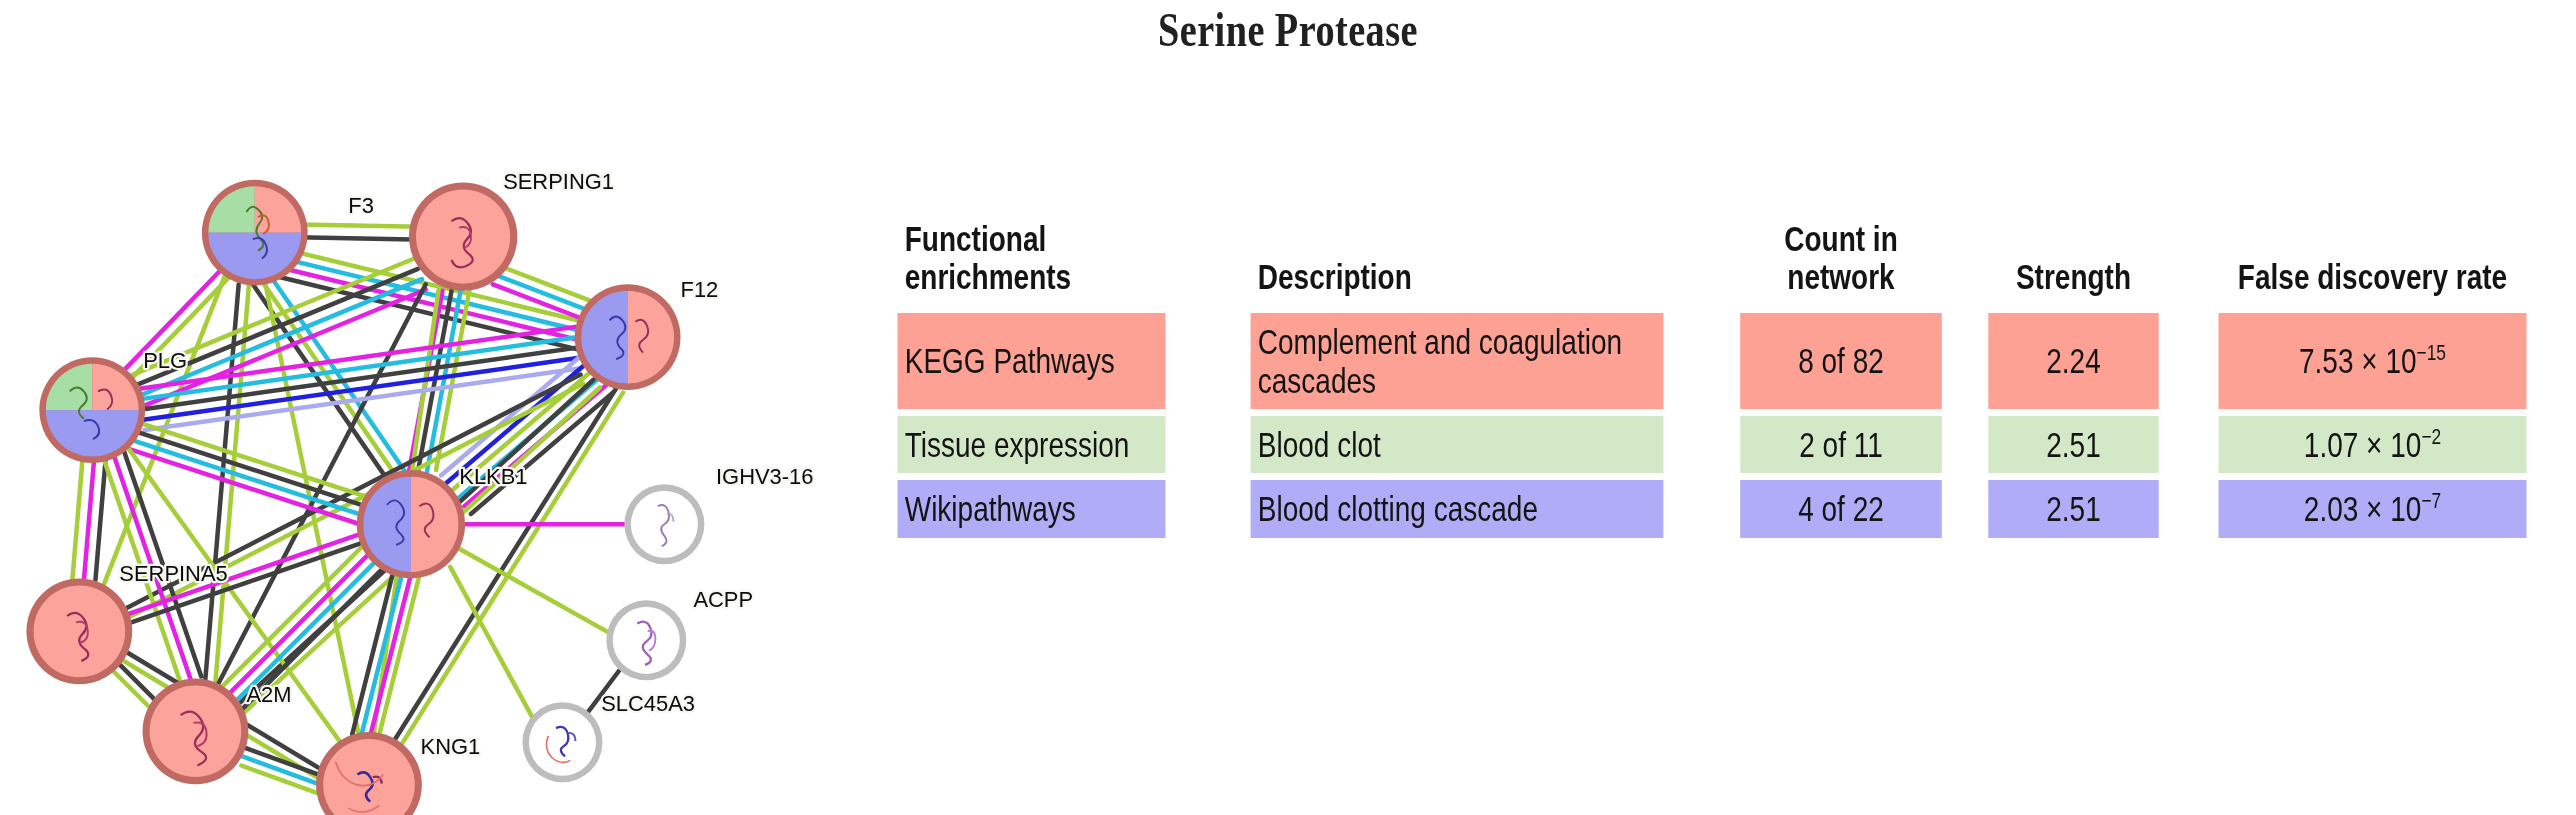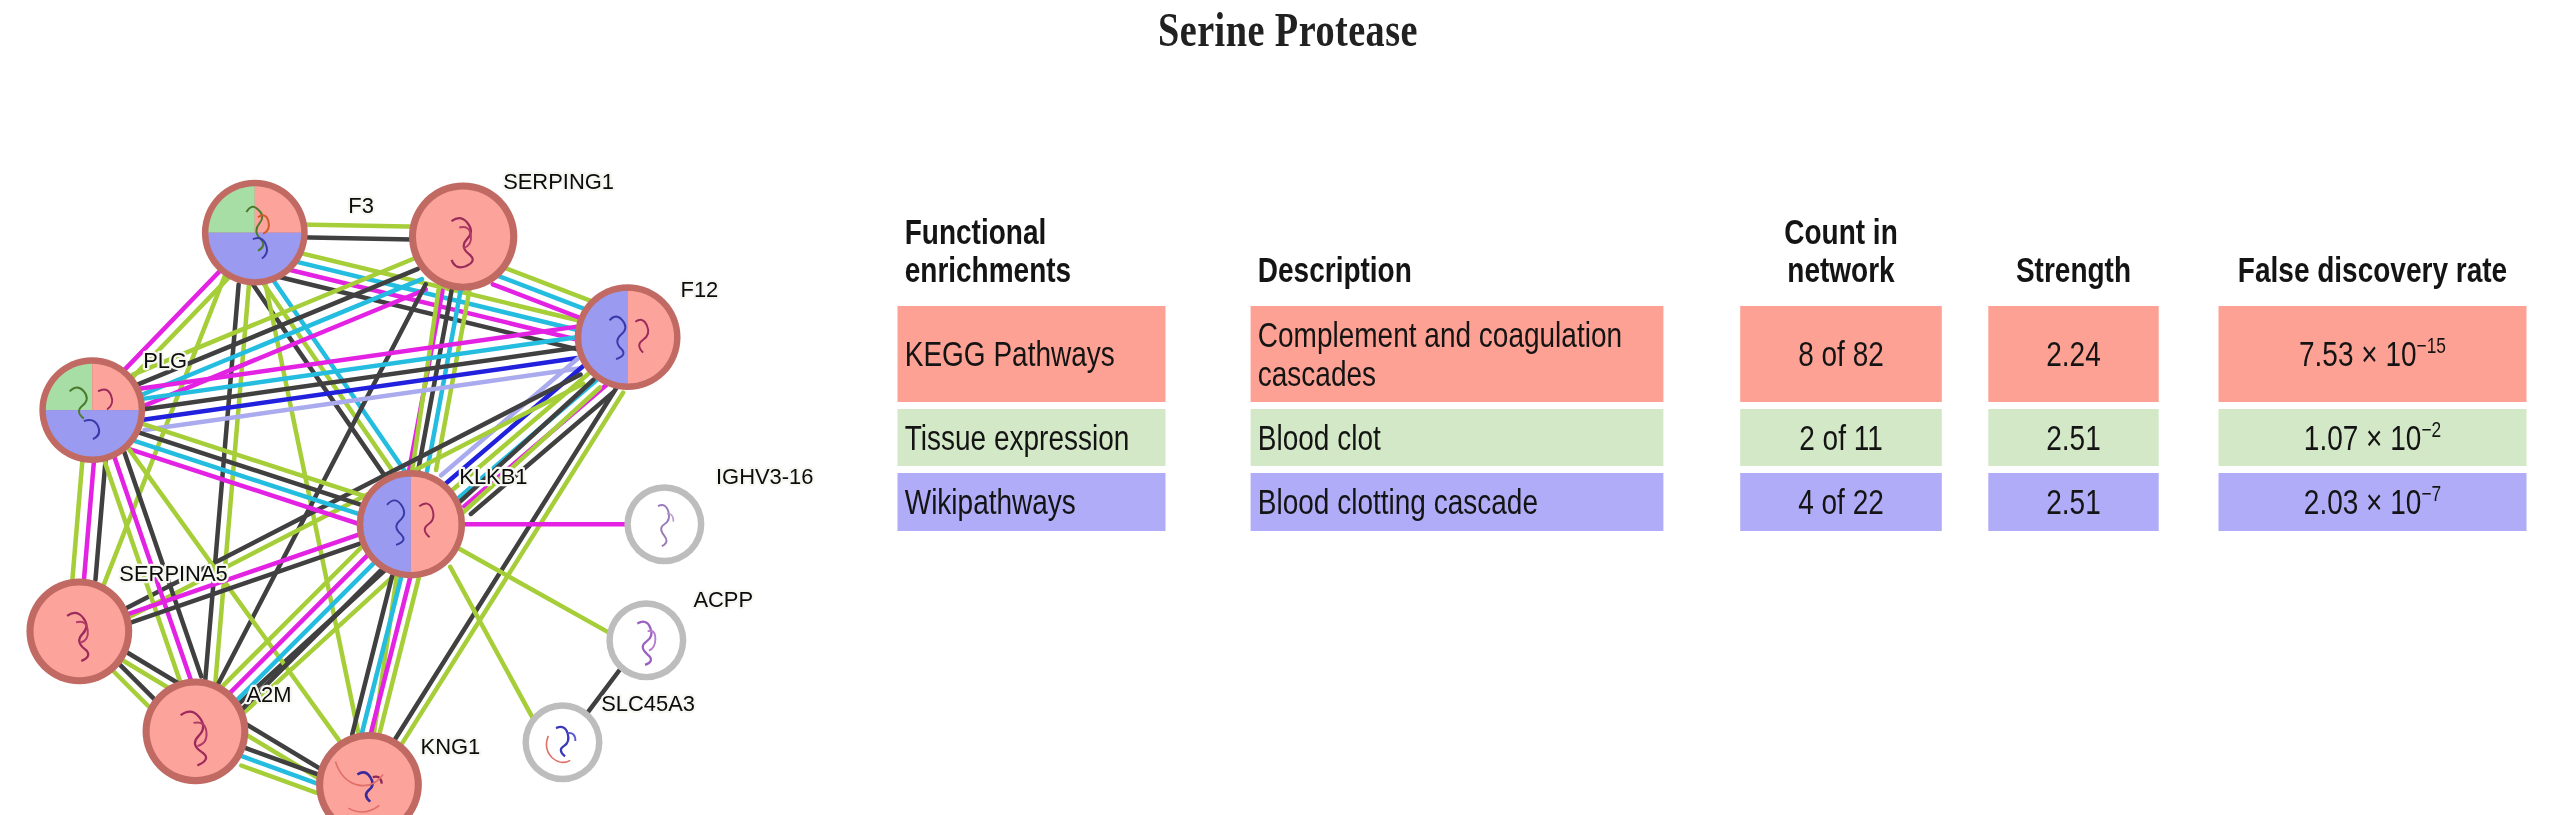--- a/index.html
+++ b/index.html
@@ -43,21 +43,21 @@
     fill: #0c0c0c;
     paint-order: stroke fill;
     stroke: #f7f7f2;
     stroke-width: 7px;
     stroke-linejoin: round;
   }
 
   
   #enrichment-table {
     position: absolute;
-    left: 864px; top: 206px;
+    left: 864px; top: 213px;
     width: 1701px;
     border-collapse: separate;
     border-spacing: 0 7.7px;
   }
   #enrichment-table col.c-cat { width: 335px; }
   #enrichment-table col.c-desc { width: 516px; }
   #enrichment-table col.c-count { width: 252px; }
   #enrichment-table col.c-strength { width: 213px; }
   #enrichment-table col.c-fdr { width: 385px; }
 

